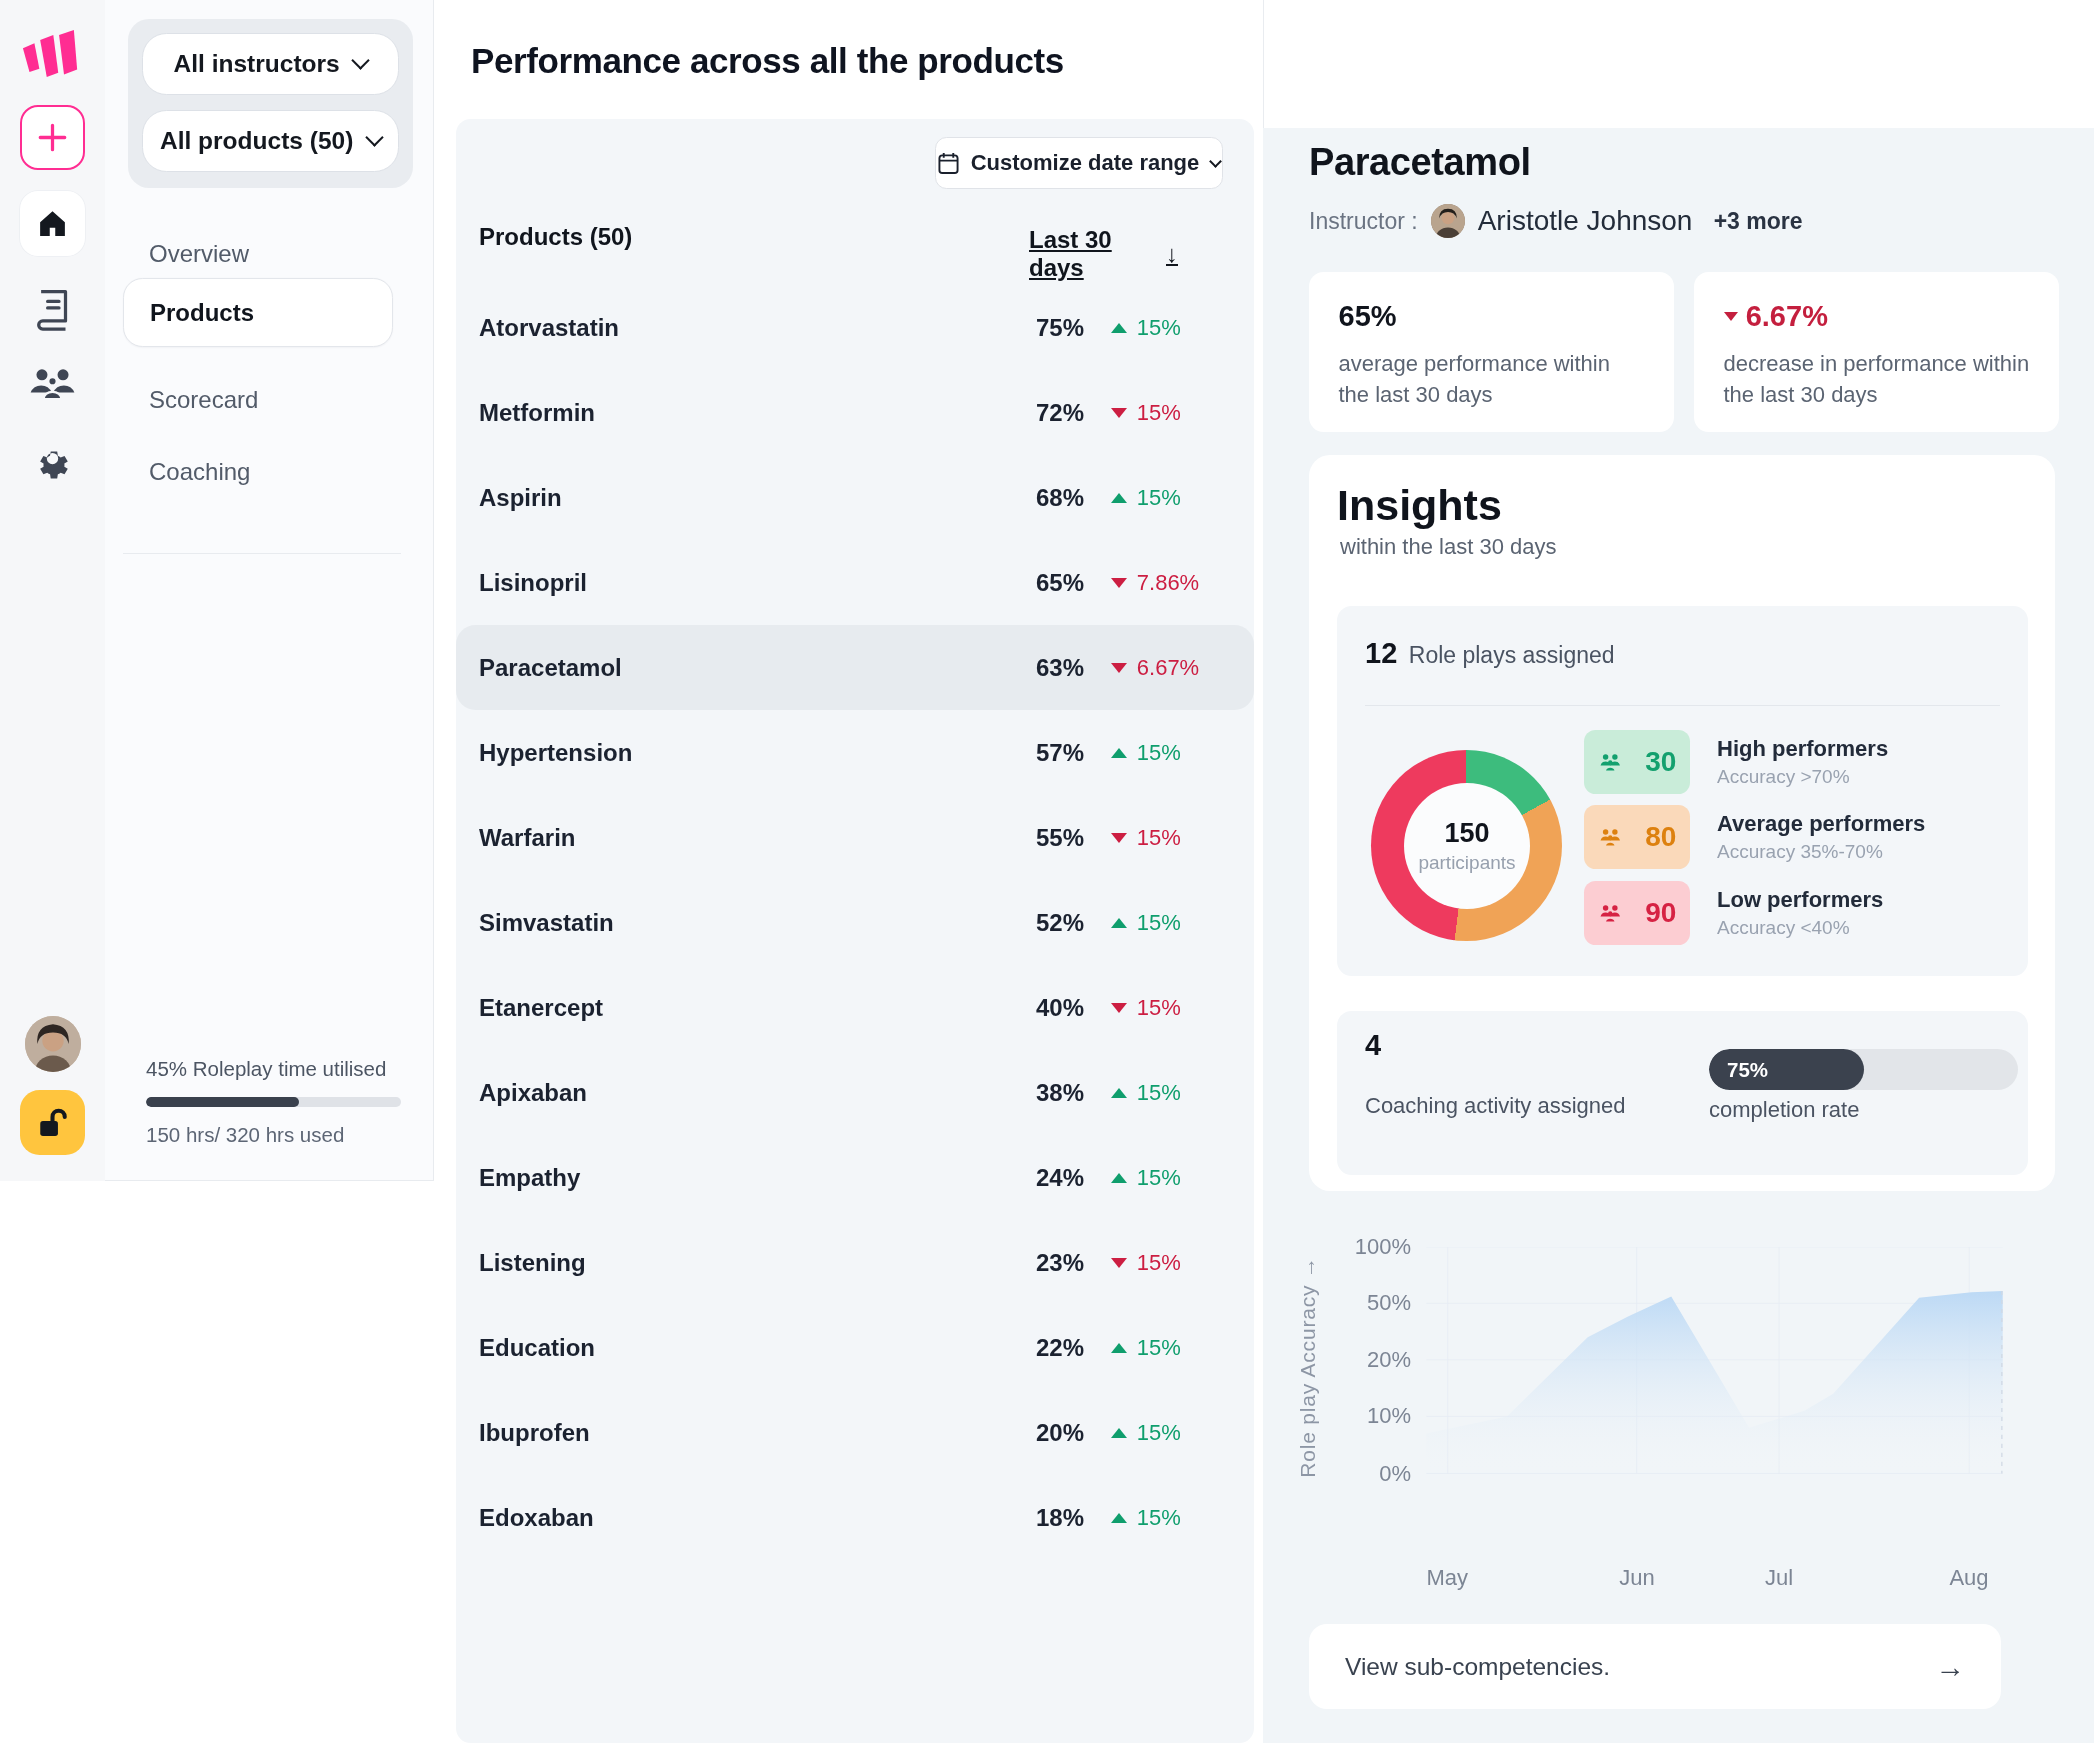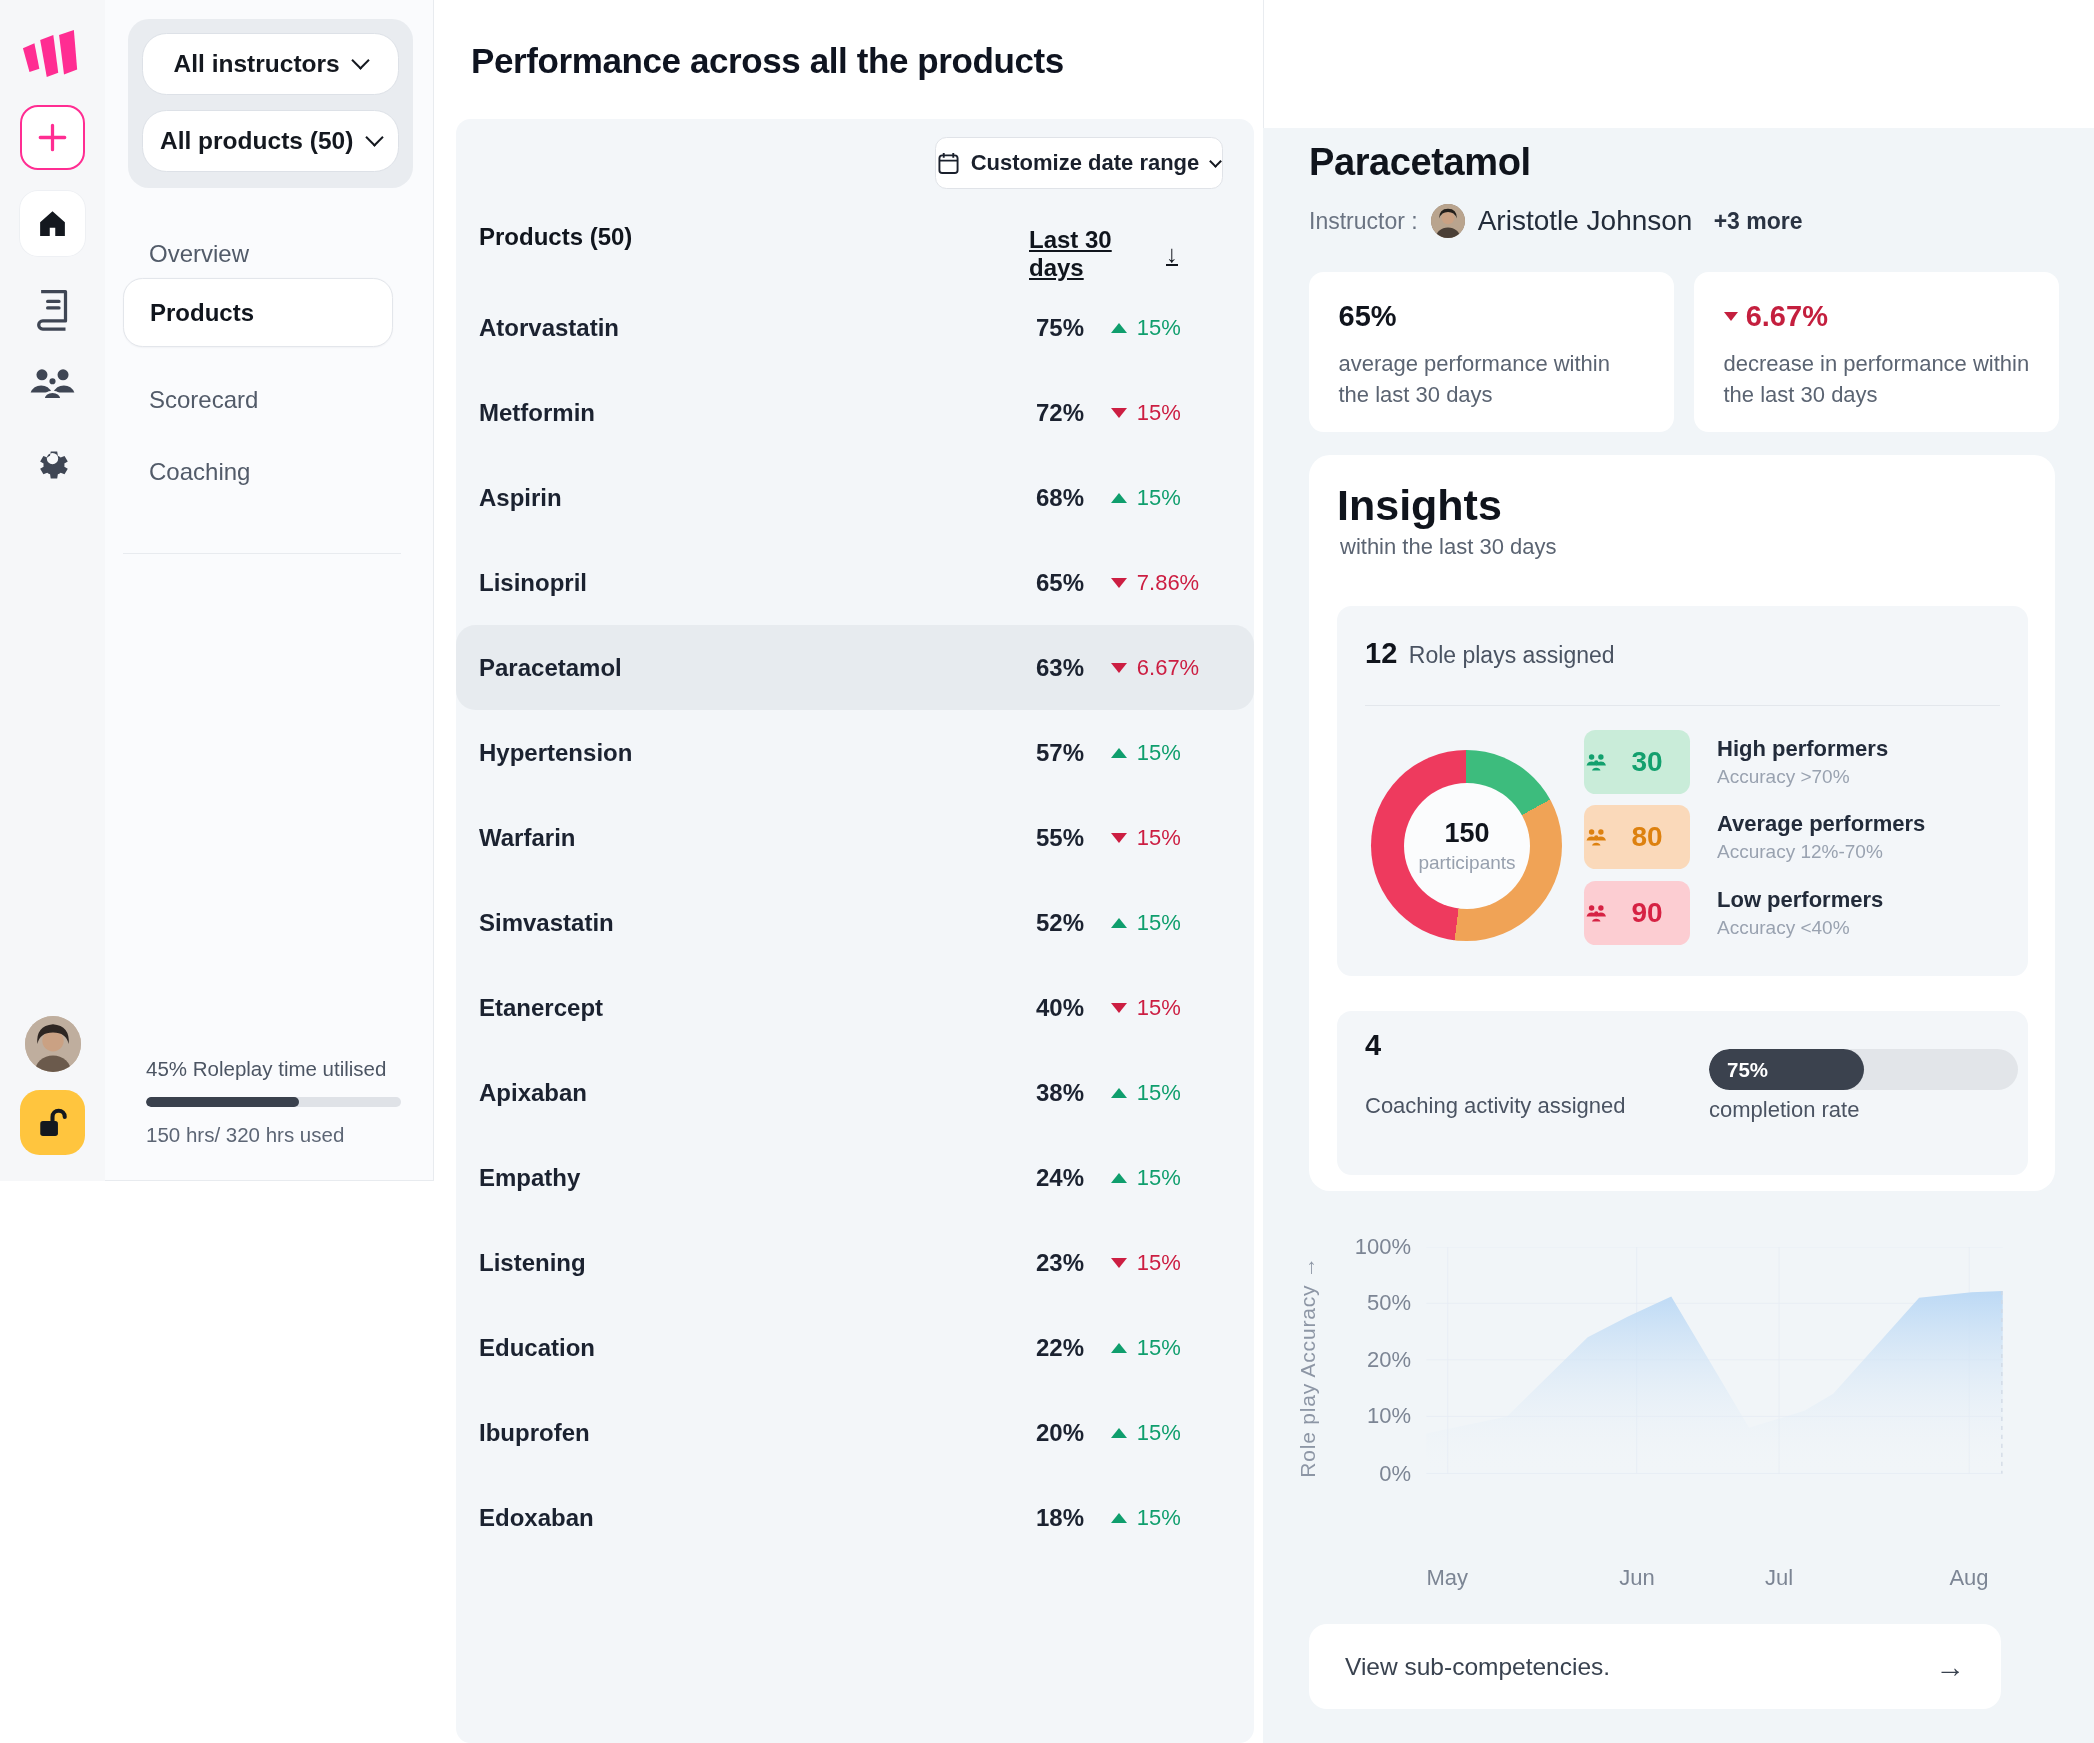--- a/index.html
+++ b/index.html
@@ -82,21 +82,21 @@
   .rp-head{left:1365px;top:637px;display:flex;align-items:baseline;gap:11.5px;}
   .rp-count{font-size:29px;font-weight:800;color:#10141c;}
   .rp-label{font-size:23px;color:#4a5362;}
   .rp-divider{left:1365px;top:705px;width:635px;height:0.8px;background:#e3e7ec;}
   .donut{left:1371px;top:750px;width:191px;height:191px;border-radius:50%;}
   .donut-hole{position:absolute;left:33px;top:33px;width:126px;height:126px;border-radius:50%;background:#fbfcfd;
               display:flex;flex-direction:column;align-items:center;justify-content:center;gap:3.3px;}
   .donut-num{font-size:27px;font-weight:800;color:#10141c;}
   .donut-cap{font-size:19px;color:#97a0ae;}
   .legend-row{left:1584px;height:64px;display:flex;align-items:center;}
-  .chip{width:106px;height:64px;border-radius:11.5px;display:flex;align-items:center;justify-content:flex-start;gap:23px;
+  .chip{width:106px;height:64px;border-radius:11.5px;display:flex;align-items:center;justify-content:center;gap:23px;
         font-size:28px;font-weight:800;}
   .leg-text{position:absolute;left:133px;width:295px;}
   .leg-label{font-size:22px;font-weight:600;color:#222b3a;}
   .leg-sub{font-size:19px;color:#99a2b0;margin-top:3.3px;}
 
   .coach-card{top:1011px;height:164px;}
   .coach-count{left:1365px;top:1029px;font-size:29px;font-weight:800;color:#10141c;}
   .coach-label{left:1365px;top:1093px;font-size:22px;color:#4a5362;}
   .rate-pill{left:1709px;top:1049px;width:309px;height:41px;border-radius:20.5px;background:#e2e5e9;overflow:hidden;}
   .rate-fill{height:100%;border-radius:20.5px;background:#3b424e;display:flex;align-items:center;
@@ -425,21 +425,21 @@
             <circle cx="20" cy="5.5" r="3.2" fill="currentColor"></circle>
             <path d="M3 15.5 a6.2 6.2 0 0 1 12 0 Z" fill="currentColor"></path>
             <path d="M14 15.5 a6.2 6.2 0 0 1 12 0 Z" fill="currentColor"></path>
             <circle cx="14.5" cy="12" r="2.6" fill="currentColor"></circle>
             <path d="M9.5 21.5 a5.2 4.4 0 0 1 10 0 Z" fill="currentColor"></path>
           </svg>
           <span>80</span>
         </span>
         <span class="leg-text">
           <div class="leg-label">Average performers</div>
-          <div class="leg-sub">Accuracy 12%-70%</div>
+          <div class="leg-sub">Accuracy 35%-70%</div>
         </span>
       </div>
       <div class="abs legend-row" style="top: 881px;">
         <span class="chip" style="background: rgb(252, 205, 210); color: rgb(214, 34, 67);">
           <svg width="24.5" height="21" viewBox="0 0 29 24">
             <circle cx="9" cy="5.5" r="3.2" fill="currentColor"></circle>
             <circle cx="20" cy="5.5" r="3.2" fill="currentColor"></circle>
             <path d="M3 15.5 a6.2 6.2 0 0 1 12 0 Z" fill="currentColor"></path>
             <path d="M14 15.5 a6.2 6.2 0 0 1 12 0 Z" fill="currentColor"></path>
             <circle cx="14.5" cy="12" r="2.6" fill="currentColor"></circle>

